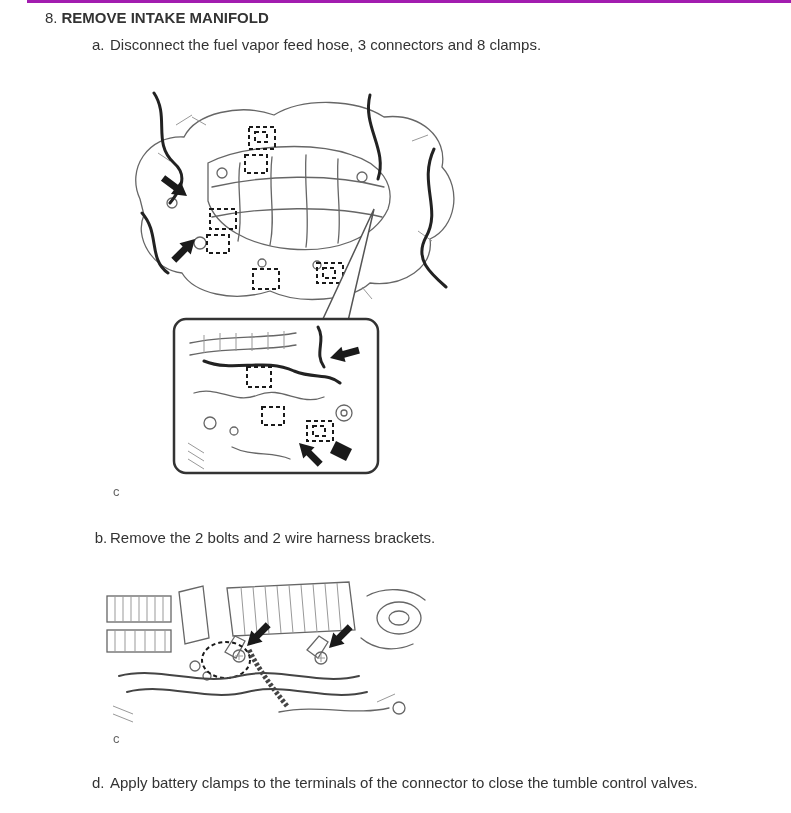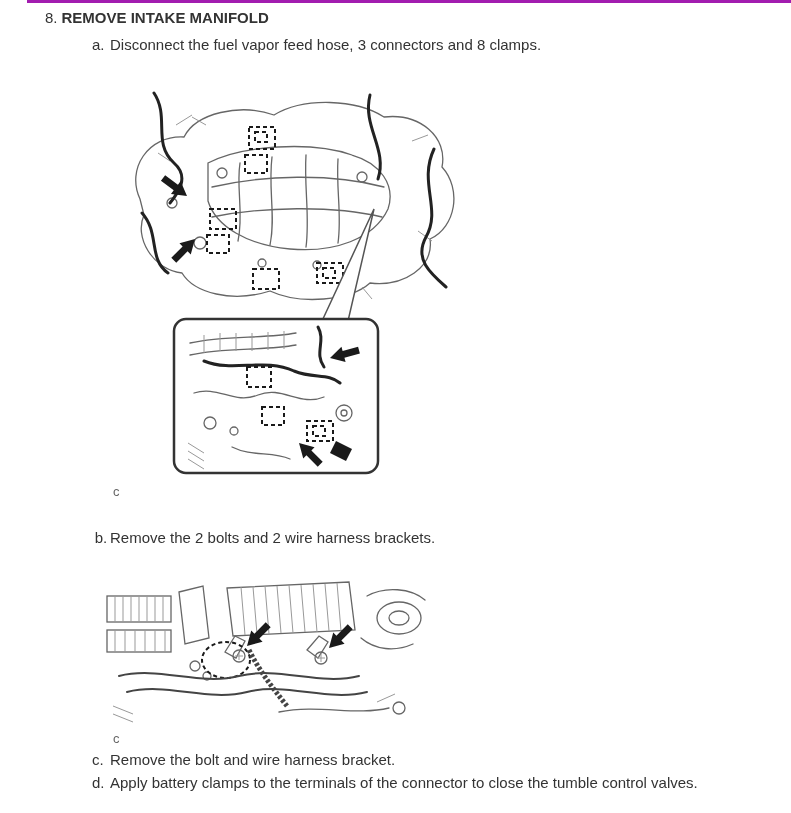--- a/index.html
+++ b/index.html
@@ -164,21 +164,18 @@
       <path class="hose2" d="M28,114 C68,104 108,124 148,114 C188,104 228,124 268,114"></path>
       <path class="corrug" d="M150,72 C160,92 172,108 188,128"></path>
     </g>
 
     <use href="#arrB" transform="translate(148,68) rotate(-45)"></use>
     <use href="#arrB" transform="translate(230,70) rotate(-45)"></use>
   </svg>
 
   <div class="fig-caption" style="left:86px; top:728px;">c</div>
 
-  <div class="substep" style="left:65px; top:748px;">
-    <span class="sub-label">c.</span><span>Remove the bolt and wire harness bracket.</span>
-  </div>
 
   <div class="substep" style="left:65px; top:771px;">
     <span class="sub-label">d.</span><span>Apply battery clamps to the terminals of the connector to close the tumble control valves.</span>
   </div>
 
 </div>
 
 </body></html>

